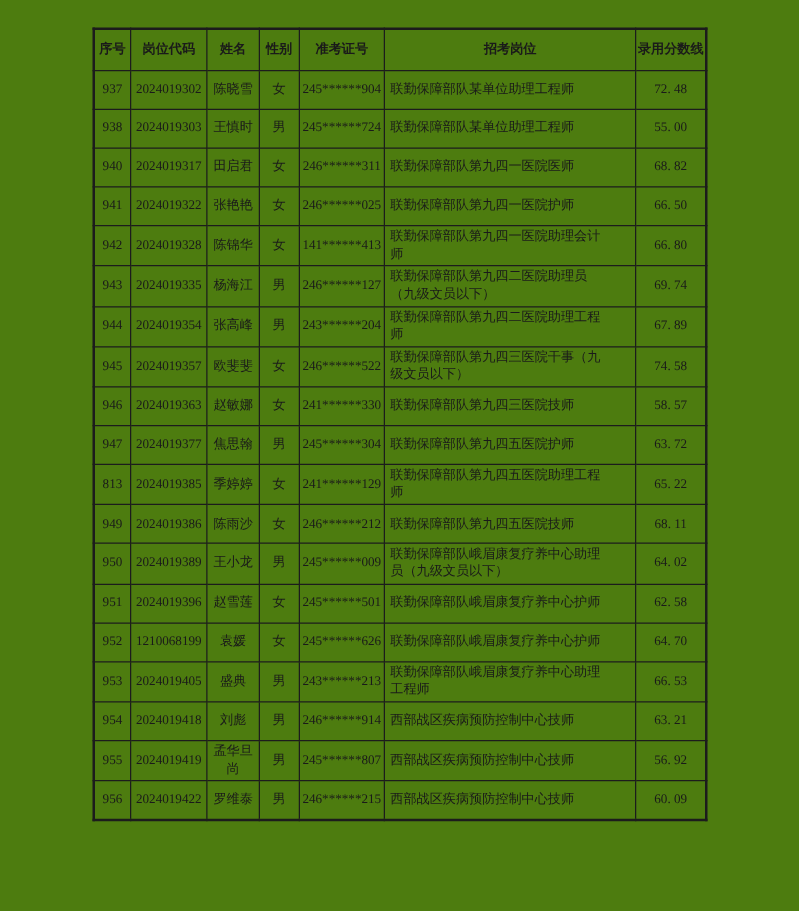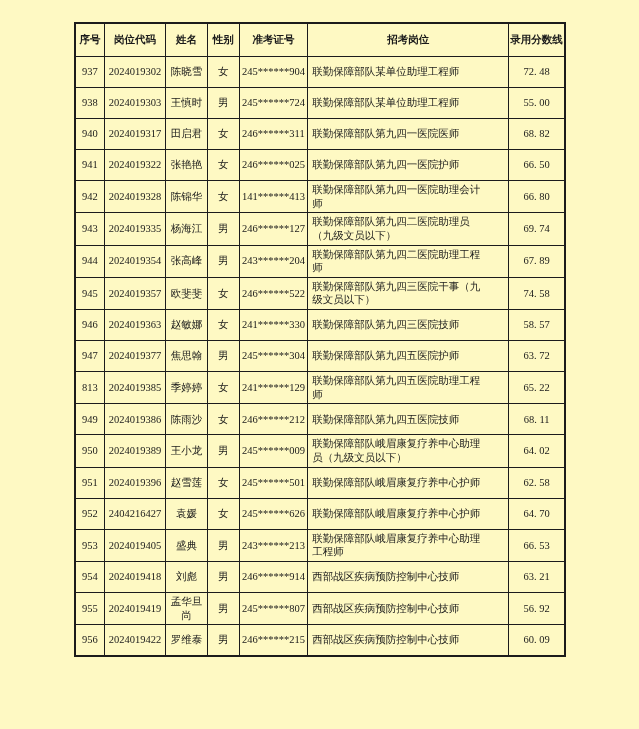--- a/index.html
+++ b/index.html
@@ -10,21 +10,21 @@
   body {
     width: 639px;
     height: 729px;
     font-family: "Liberation Serif", "DejaVu Serif", serif;
     color: #1a1a1a;
   }
   .sheet {
     position: relative;
     width: 639px;
     height: 729px;
-    background: #fef9c3;
+    background: #4d7c0f;
     overflow: hidden;
   }
   table.score-table {
     position: absolute;
     left: 74px;
     top: 22px;
     width: 492px;
     border-collapse: collapse;
     table-layout: fixed;
     border: 2px solid #1c1c1c;
@@ -207,21 +207,21 @@
           <td>951</td>
           <td>2024019396</td>
           <td>赵雪莲</td>
           <td>女</td>
           <td>245******501</td>
           <td class="cell-position">联勤保障部队峨眉康复疗养中心护师</td>
           <td>62. 58</td>
         </tr>
         <tr>
           <td>952</td>
-          <td>2404216427</td>
+          <td>1210068199</td>
           <td>袁媛</td>
           <td>女</td>
           <td>245******626</td>
           <td class="cell-position">联勤保障部队峨眉康复疗养中心护师</td>
           <td>64. 70</td>
         </tr>
         <tr>
           <td>953</td>
           <td>2024019405</td>
           <td>盛典</td>

